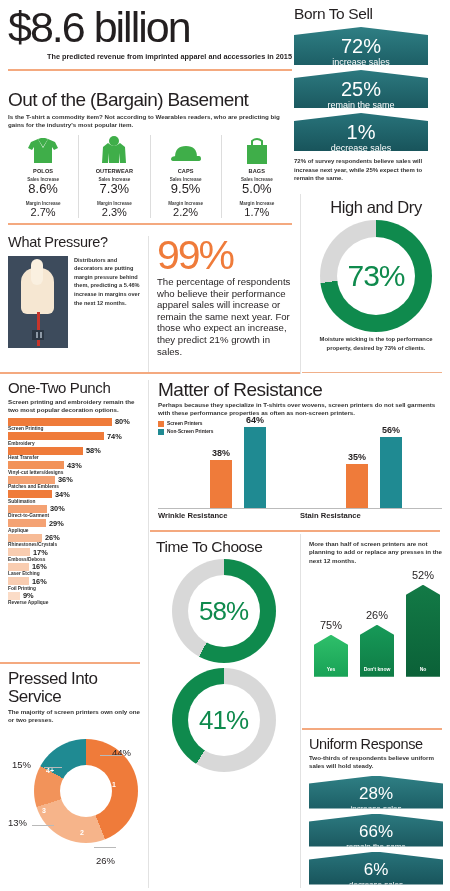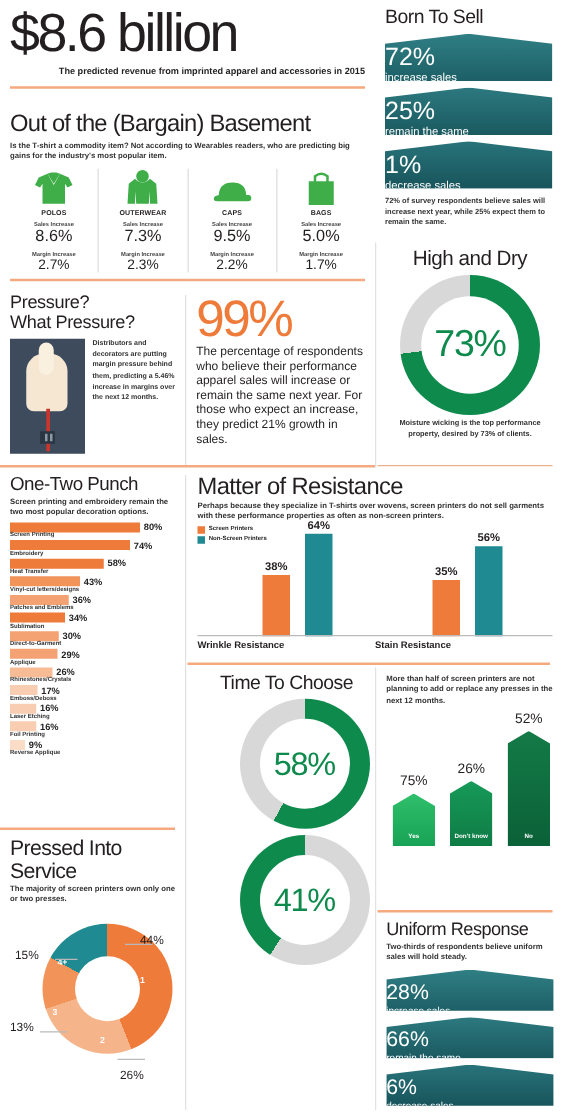--- a/index.html
+++ b/index.html
@@ -8,23 +8,23 @@
   .rule{height:2px;background:#f4a97f;width:100%;}
   .rule-thin{height:1px;background:#f0b08a;width:100%;}
   .sub{font-size:6.2px;font-weight:bold;line-height:1.33;color:#333;}
   .sect{position:absolute;box-sizing:border-box;}
   
   #banner{left:0;top:0;width:300px;height:84px;padding:4px 8px 0 8px;}
   #banner .big{font-size:43px;line-height:46px;font-weight:400;letter-spacing:-2px;}
   #banner .cap{font-size:7.3px;font-weight:bold;margin-top:2px;text-align:right;}
   #banner .urule{margin-top:8px;height:2px;background:#f4a97f;}
   
-  #bts{left:301px;top:0;width:148px;height:192px;padding:5px 7px;}
+  #bts{left:287px;top:0;width:148px;height:192px;padding:5px 7px;}
   .secth{font-size:15.5px;font-weight:400;letter-spacing:-.4px;line-height:17px;}
-  .pent{position:relative;margin-top:5px;color:#fff;
+  .pent{position:relative;margin-top:5px;color:#fff;text-align:center;
         -webkit-clip-path:polygon(0 8px,50% 0,100% 8px,100% 100%,0 100%);
         clip-path:polygon(0 8px,50% 0,100% 8px,100% 100%,0 100%);}
   .pent .n{font-size:20px;line-height:21px;font-weight:400;}
   .pent .t{font-size:9px;line-height:10px;padding-bottom:3px;}
   .p1{background:linear-gradient(180deg,#2f7f84,#1d5f66);}
   .p2{background:linear-gradient(180deg,#2c797f,#1b5960);}
   .p3{background:linear-gradient(180deg,#28737a,#18545b);}
   #bts .note{font-size:6px;font-weight:bold;line-height:1.45;margin-top:6px;color:#333;}
   
   #bb{left:0;top:86px;width:300px;height:142px;padding:3px 8px 0 8px;}
@@ -72,21 +72,21 @@
   .lgitem{display:flex;align-items:center;font-size:4.8px;font-weight:bold;}
   .sw{width:6px;height:6px;margin-right:3px;}
   .chartarea{position:relative;height:88px;margin-top:-14px;}
   .grp{position:absolute;bottom:0;display:flex;align-items:flex-end;gap:12px;}
   .cb{width:22px;position:relative;}
   .cb span{position:absolute;top:-12px;left:50%;transform:translateX(-50%);font-size:9px;font-weight:bold;white-space:nowrap;}
   .axis{position:absolute;left:0;right:0;bottom:0;height:1px;background:#bbb;}
   .xlabs{display:flex;margin-top:2px;}
   .xlab{flex:1;text-align:left;font-size:7.6px;font-weight:bold;}
   
-  #ttc{left:168px;top:534px;width:150px;height:357px;padding:4px 7px 0 8px;}
+  #ttc{left:148px;top:534px;width:150px;height:357px;padding:4px 7px 0 8px;}
   #ttc .h{font-size:15.5px;letter-spacing:-.4px;}
   #ttc .body{font-size:8.6px;line-height:10px;font-weight:bold;margin-top:3px;}
   
   #sp{left:302px;top:534px;width:148px;height:196px;padding:4px 7px 0 7px;}
   #sp .h{font-size:15.5px;letter-spacing:-.4px;}
   .sparea{position:relative;height:108px;margin-top:4px;}
   .spbar{position:absolute;bottom:0;width:34px;color:#fff;text-align:center;
          -webkit-clip-path:polygon(0 10px,50% 0,100% 10px,100% 100%,0 100%);
          clip-path:polygon(0 10px,50% 0,100% 10px,100% 100%,0 100%);}
   .spbar i{position:absolute;bottom:4px;left:0;right:0;font-style:normal;font-size:5px;font-weight:bold;line-height:5.6px;}
@@ -190,21 +190,20 @@
         <div class="gval">5.0%</div>
         <div class="glab" style="margin-top:5px">Margin Increase</div>
         <div class="gval2">1.7%</div>
       </div>
 
     </div>
     <div class="rule" style="margin-top:5px"></div>
   </div>
 
   <div class="sect" id="pr">
-    <div class="h">Pressure?</div>
     <div class="h">What Pressure?</div>
     <div class="row">
       <div class="handimg">
         <div class="hand">
             <div class="finger"></div>
           </div>
         <div class="redline"></div>
         <div class="pressbtn"></div>
       </div>
       <div class="txt">Distributors and decorators are putting margin pressure behind them, predicting a 5.46% increase in margins over the next 12 months.</div>

